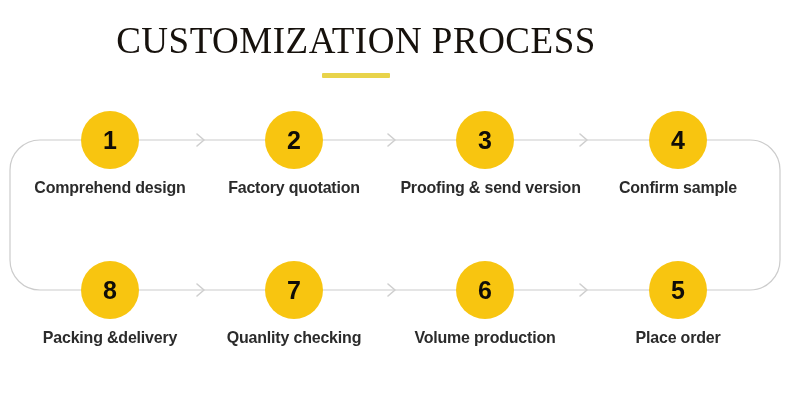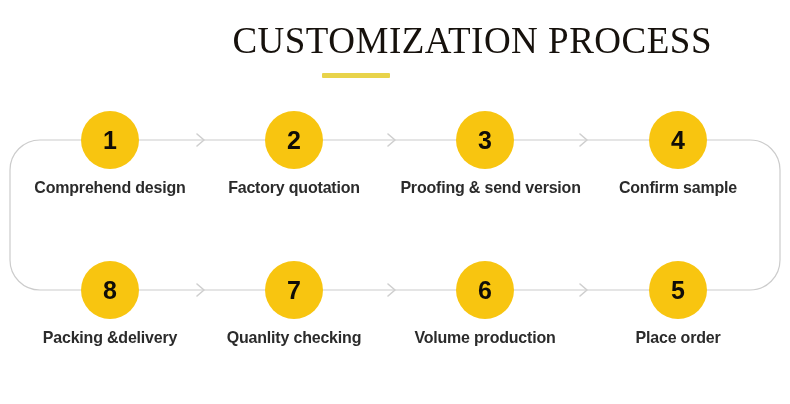--- a/index.html
+++ b/index.html
@@ -15,21 +15,21 @@
     font-family: "Liberation Sans", sans-serif;
     -webkit-font-smoothing: antialiased;
   }
 
   
   .title-block {
     position: absolute;
     left: 0;
     top: 22px;
     width: 712px;
-    text-align: right;
+    text-align: center;
   }
   .title {
     font-family: "Liberation Serif", "DejaVu Serif", serif;
     font-size: 37px;
     font-weight: 400;
     letter-spacing: 0.5px;
     color: #16110c;
     line-height: 1.05;
     white-space: nowrap;
   }

